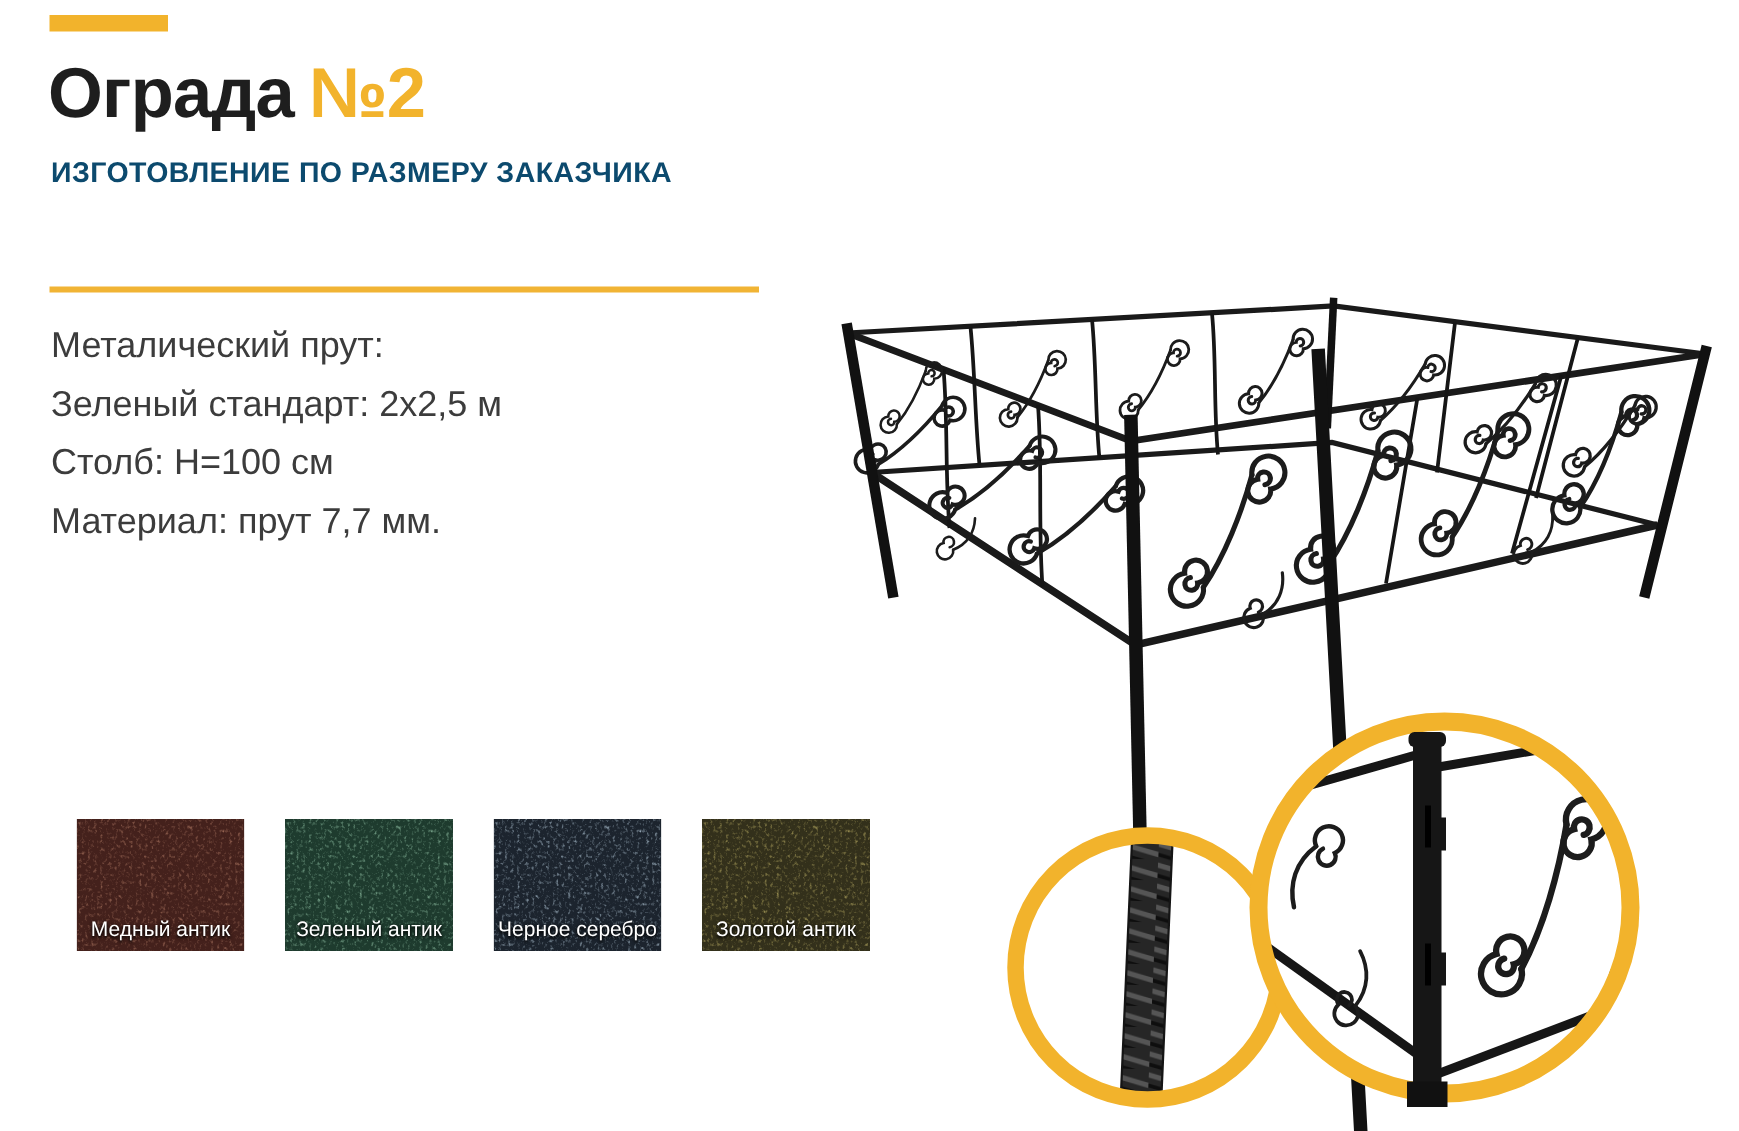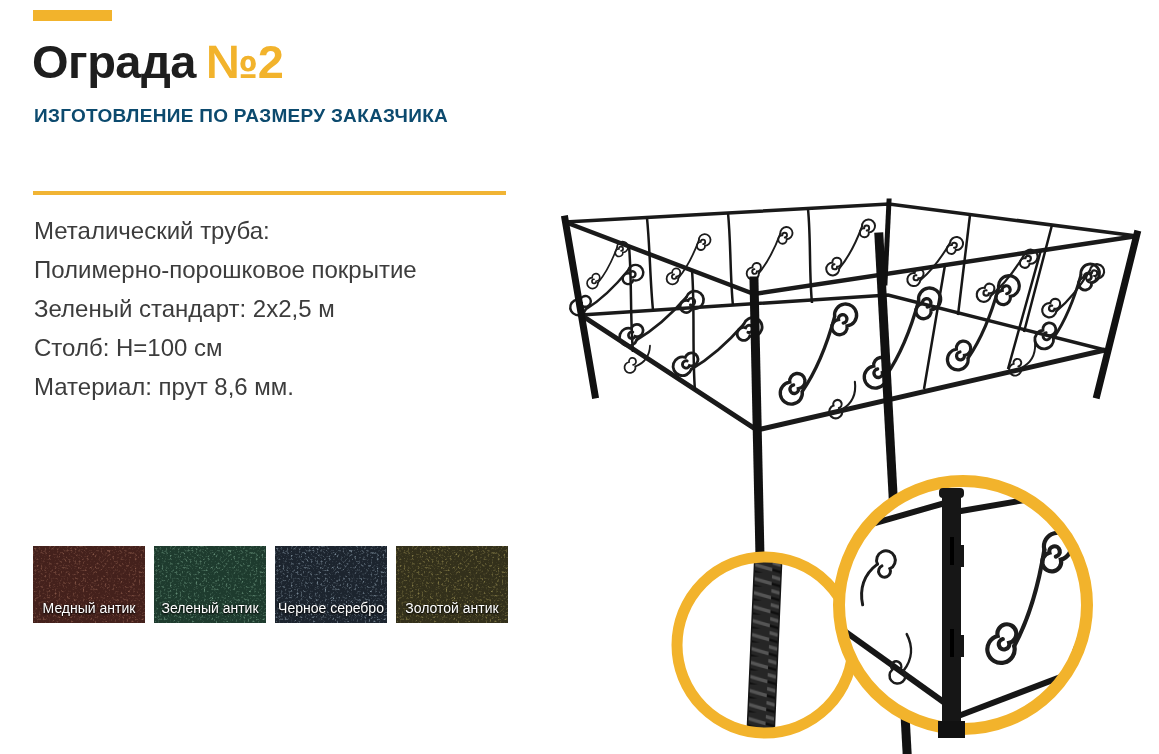--- a/index.html
+++ b/index.html
@@ -8,21 +8,21 @@
   .accent-bar{position:absolute;left:33px;top:10px;width:79px;height:11px;background:#F2B32C;}
   .title{position:absolute;left:32px;top:34px;margin:0;font-size:47px;font-weight:700;
          color:#1E1E1E;letter-spacing:-0.5px;}
   .title .num{color:#F2B32C;margin-left:10px;}
   .subtitle{position:absolute;left:34px;top:105px;font-size:19px;font-weight:700;
             color:#0c4a6e;letter-spacing:0.3px;}
   .divider{position:absolute;left:33px;top:191px;width:473px;height:4px;background:#F1B434;}
   .specs{position:absolute;left:34px;top:211px;font-size:24px;line-height:39px;color:#3C3C3C;}
   .spec-line{white-space:nowrap;}
   .swatches{position:absolute;left:33px;top:546px;display:flex;gap:9px;}
-  .swatch{position:relative;width:112px;height:77px;overflow:hidden;cursor:pointer;}
+  .swatch{position:relative;width:112px;height:88px;overflow:hidden;cursor:pointer;margin-left:18px;}
   .swatch svg{position:absolute;left:0;top:0;width:100%;height:100%;display:block;}
   .swatch-label{position:absolute;left:0;right:0;bottom:7px;text-align:center;font-size:14px;
                 color:#fff;text-shadow:0 1px 2px rgba(0,0,0,.9),0 0 3px rgba(0,0,0,.6);
                 white-space:nowrap;}
   .fence{position:absolute;left:545px;top:195px;width:614px;height:559px;}
   .defs-holder{position:absolute;width:0;height:0;overflow:hidden;}
 </style>
 </head>
 <body>
 
@@ -60,25 +60,24 @@
 
   <div class="accent-bar"></div>
 
   <h1 class="title"><span>Ограда</span><span class="num">№2</span></h1>
 
   <div class="subtitle">ИЗГОТОВЛЕНИЕ ПО РАЗМЕРУ ЗАКАЗЧИКА</div>
 
   <div class="divider"></div>
 
   <div class="specs">
-    <div class="spec-line">Металический труба:</div>
-    <div class="spec-line">Полимерно-порошковое покрытие</div>
+    <div class="spec-line">Металический прут:</div>
     <div class="spec-line">Зеленый стандарт: 2х2,5 м</div>
     <div class="spec-line">Столб: Н=100 см</div>
-    <div class="spec-line">Материал: прут 8,6 мм.</div>
+    <div class="spec-line">Материал: прут 7,7 мм.</div>
   </div>
 
   <div class="swatches">
     <div class="swatch">
       <svg viewBox="0 0 112 72" preserveAspectRatio="none">
         <rect width="112" height="72" fill="#44211C"></rect>
         <rect width="112" height="72" filter="url(#grain)" fill="#A5705C"></rect>
       </svg>
       <span class="swatch-label">Медный антик</span>
     </div>

